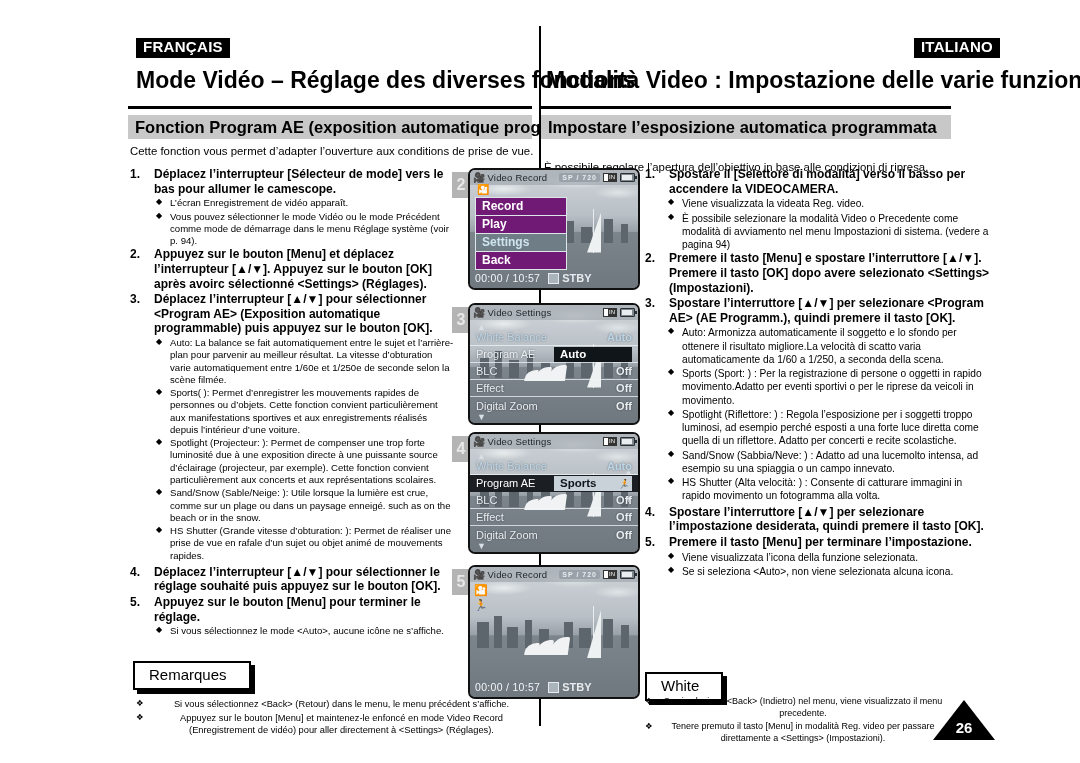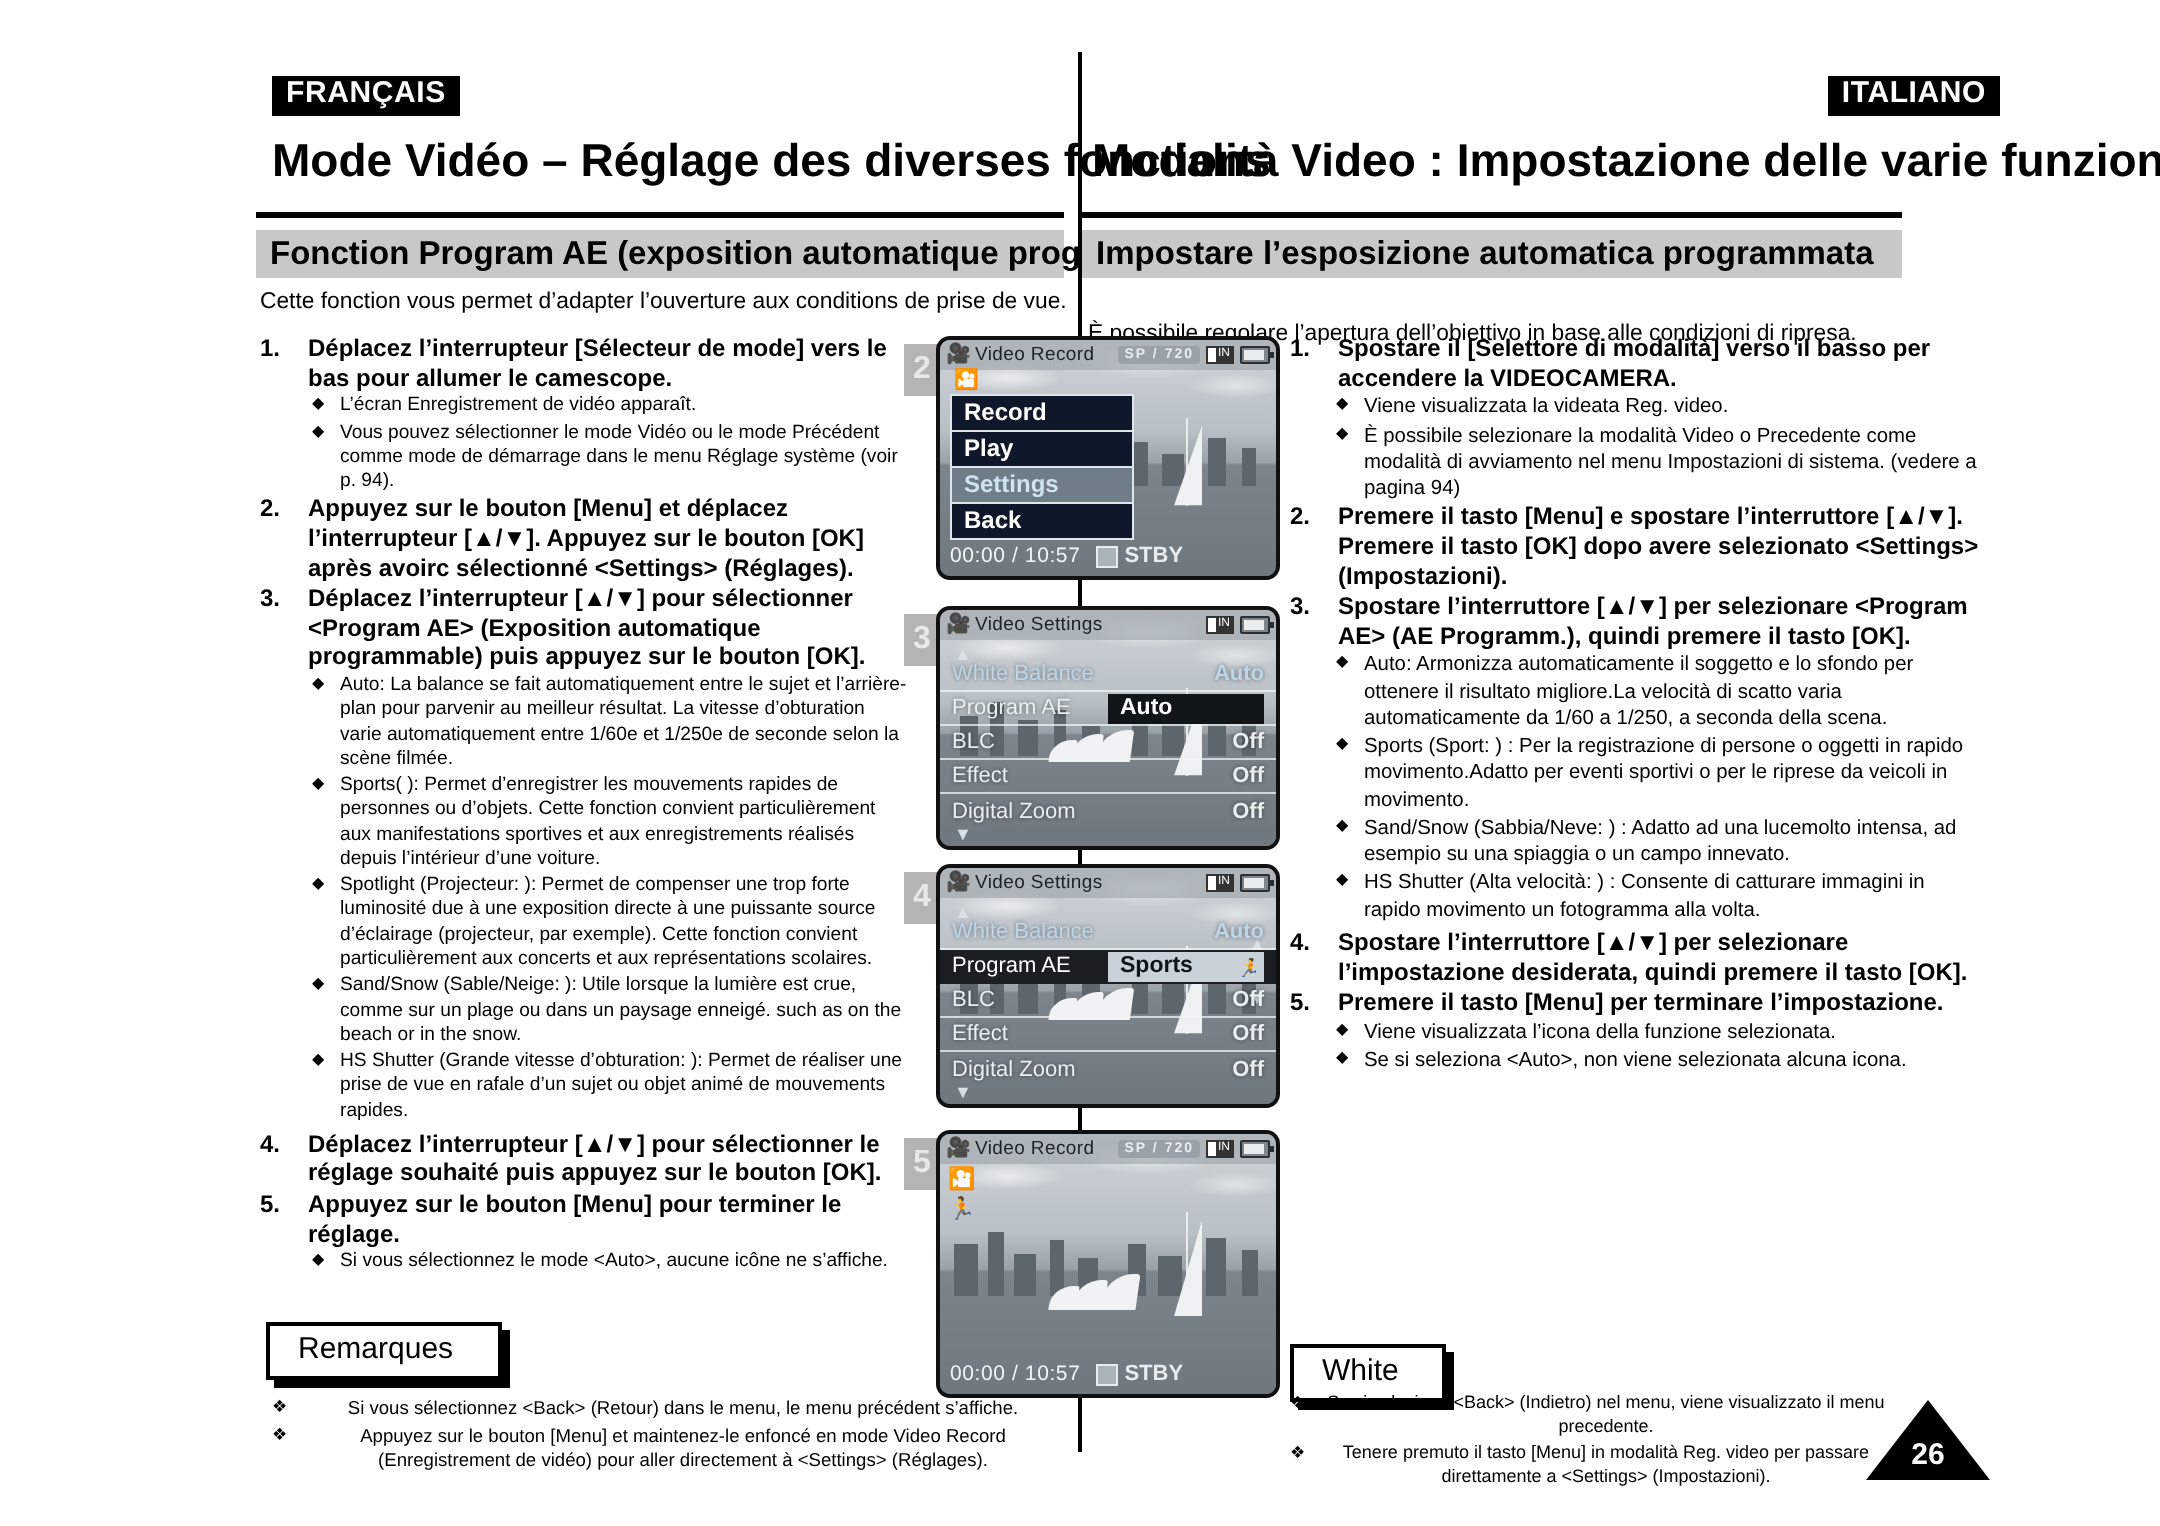--- a/index.html
+++ b/index.html
@@ -128,21 +128,21 @@
   .lcd-bottom{position:absolute;left:0;bottom:2px;width:100%;height:16px;
               display:flex;align-items:center;padding:0 5px;box-sizing:border-box;}
   .lcd-bottom .tc{font-size:10.5px;color:#f2f5f6;letter-spacing:.3px;}
   .lcd-bottom .stby{margin-left:8px;font-size:11px;font-weight:bold;color:#e8ecee;
                     display:flex;align-items:center;}
   .lcd-bottom .stby i{display:inline-block;width:9px;height:9px;background:#a9b4bb;
                       border:1px solid #e8ecee;margin-right:3px;}
 
   
   .menu{position:absolute;left:5px;top:27px;width:92px;}
-  .menu .mi{border:1.4px solid #dfe6ea;border-bottom:none;background:#0f172a;
+  .menu .mi{border:1.4px solid #dfe6ea;border-bottom:none;background:#701a75;
             color:#fff;font-size:12px;font-weight:bold;padding:1px 6px;line-height:1.25;}
   .menu .mi:last-child{border-bottom:1.4px solid #dfe6ea;}
   .menu .mi.sel{background:#6f7d86;color:#cfe4ee;}
   .menu .cam2{position:absolute;left:2px;top:-13px;font-size:10px;color:#2b3237;}
 
   
   .setlist{position:absolute;left:0;top:16px;width:100%;bottom:0;}
   .setrow{display:flex;align-items:center;height:17px;padding:0 6px;box-sizing:border-box;
           border-bottom:1px solid rgba(240,244,246,.75);}
   .setrow .lab{font-size:11px;font-weight:normal;color:#e9eef1;
@@ -274,20 +274,21 @@
 
     <div class="step">
       <div class="num">3.</div>
       <div class="body">
         <div class="lead">Spostare l’interruttore [▲/▼] per selezionare &lt;Program AE&gt; (AE Programm.), quindi premere il tasto [OK].</div>
       </div>
     </div>
     <ul class="bullets">
       <li>Auto: Armonizza automaticamente il soggetto e lo sfondo per ottenere il risultato migliore.La velocità di scatto varia automaticamente da 1/60 a 1/250, a seconda della scena.</li>
       <li>Sports (Sport: ) : Per la registrazione di persone o oggetti in rapido movimento.Adatto per eventi sportivi o per le riprese da veicoli in movimento.</li>
+      <li>Spotlight (Riflettore: ) : Regola l’esposizione per i soggetti troppo luminosi, ad esempio perché esposti a una forte luce diretta come quella di un riflettore. Adatto per concerti e recite scolastiche.</li>
       <li>Sand/Snow (Sabbia/Neve: ) : Adatto ad una lucemolto intensa, ad esempio su una spiaggia o un campo innevato.</li>
       <li>HS Shutter (Alta velocità: ) : Consente di catturare immagini in rapido movimento un fotogramma alla volta.</li>
     </ul>
 
     <div class="step" style="margin-top:2px;">
       <div class="num">4.</div>
       <div class="body">
         <div class="lead">Spostare l’interruttore [▲/▼]  per selezionare l’impostazione desiderata, quindi premere il tasto [OK].</div>
       </div>
     </div>

